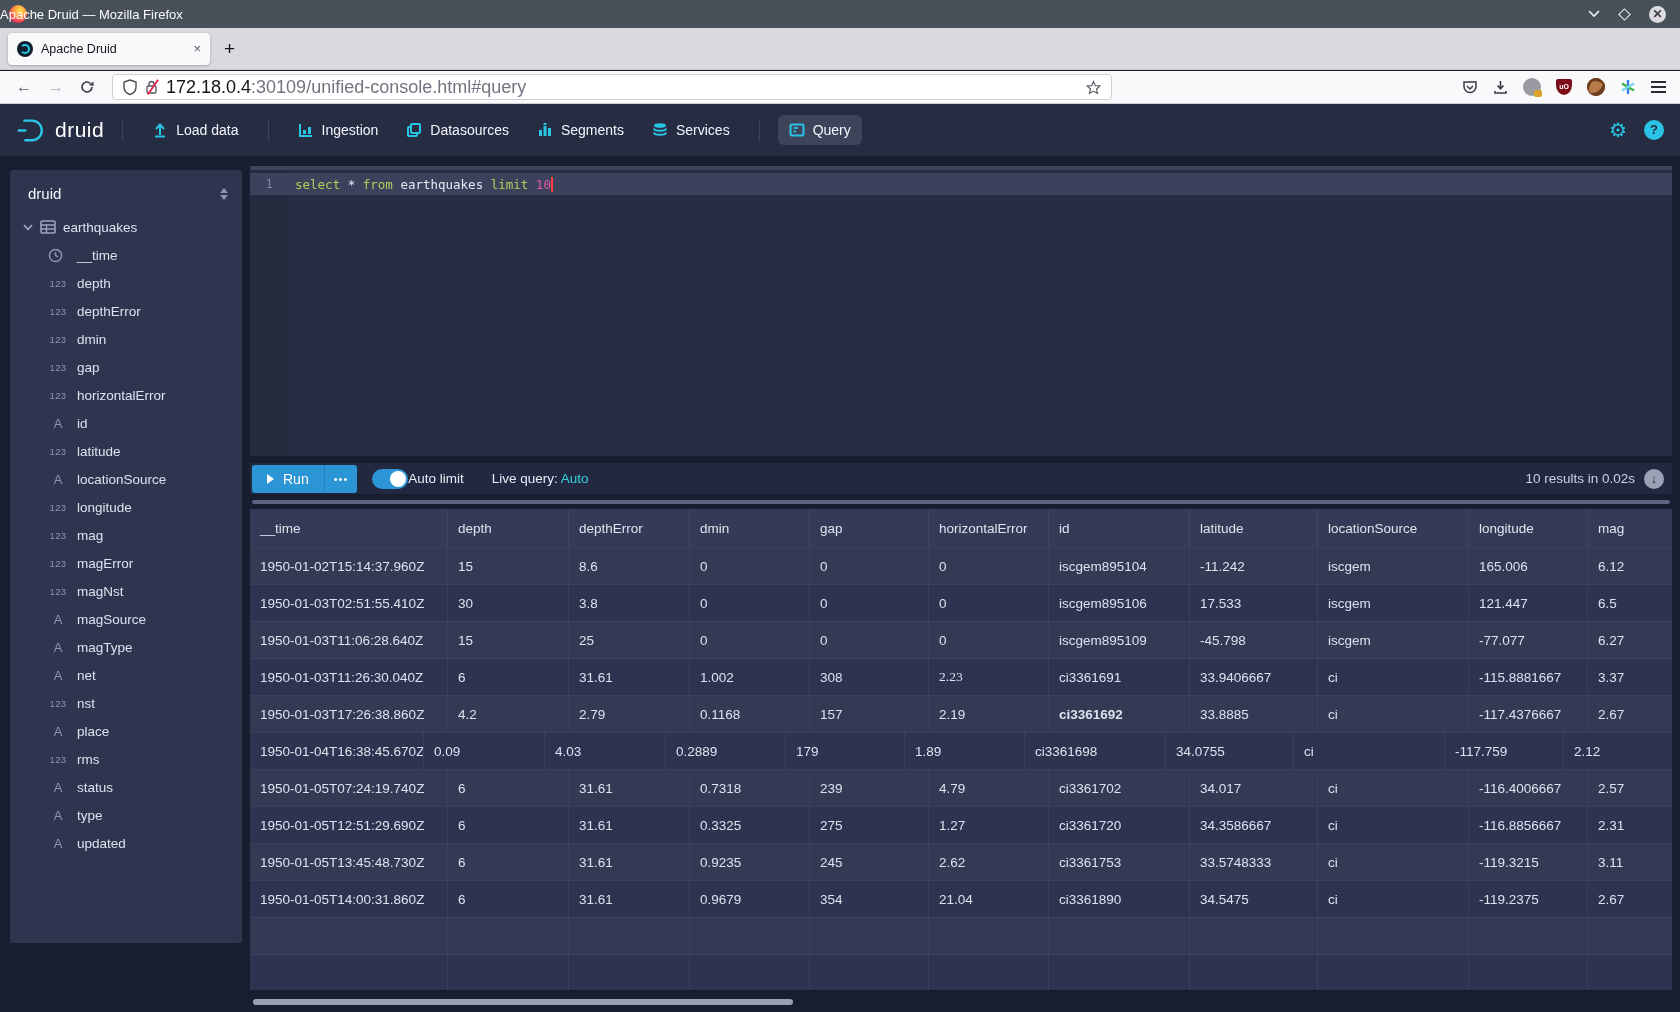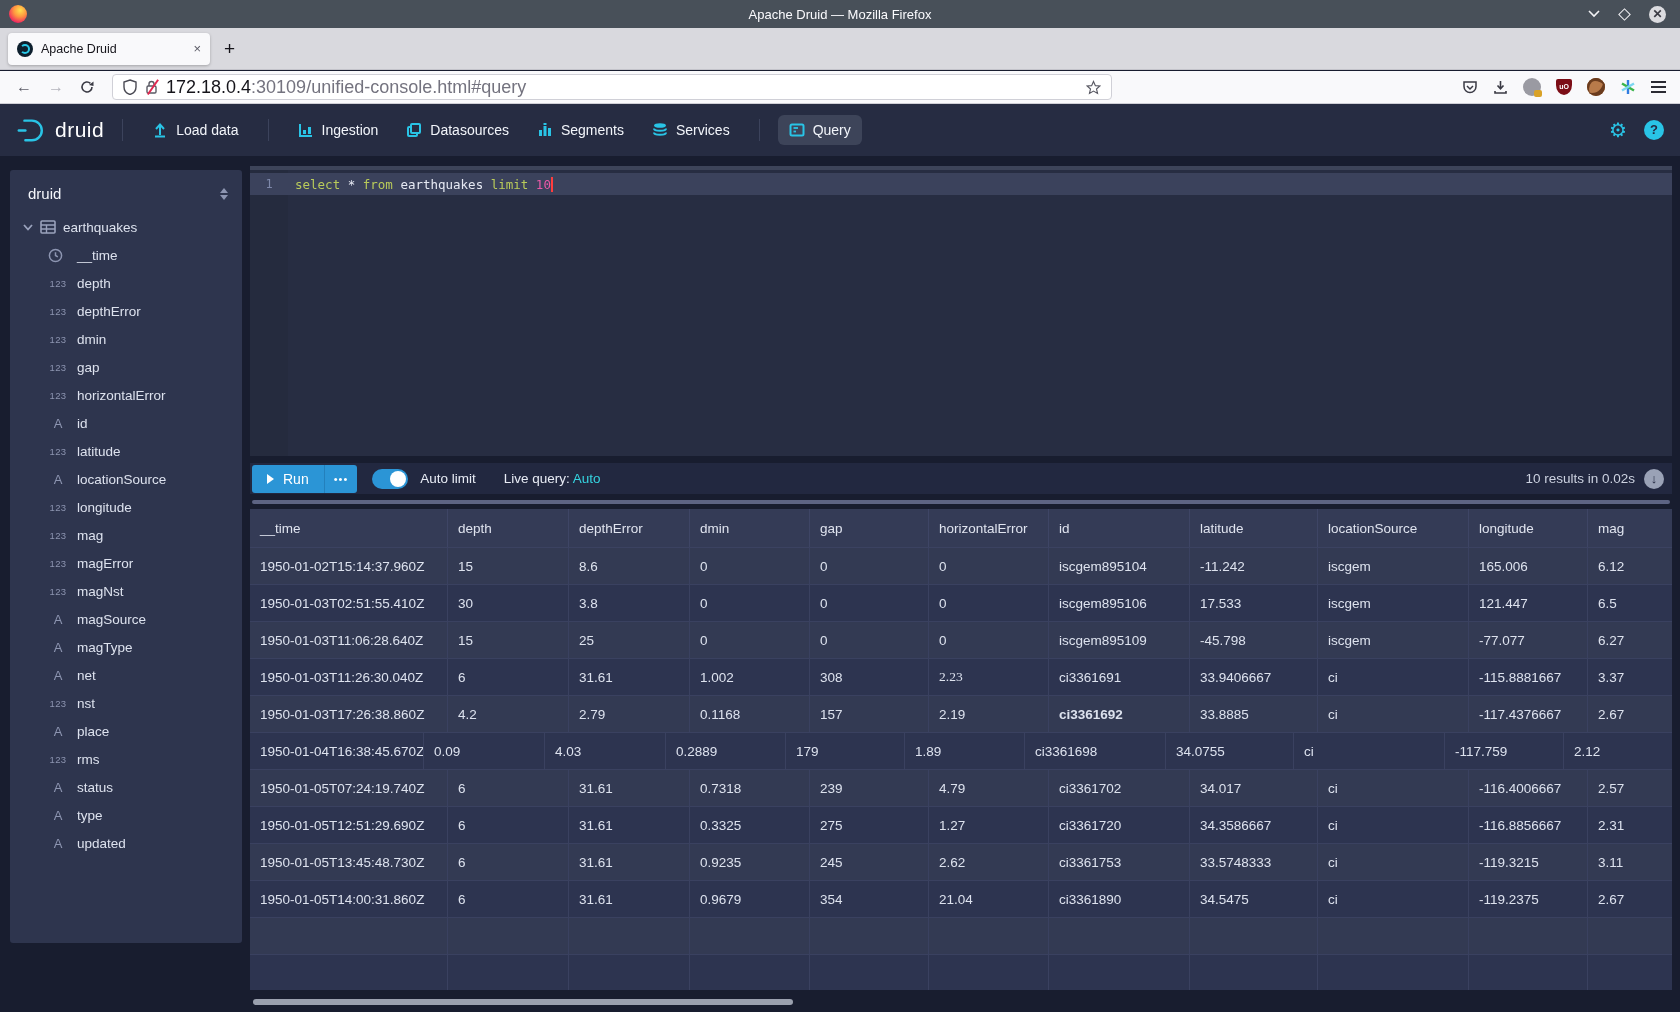--- a/index.html
+++ b/index.html
@@ -4,21 +4,21 @@
 <style>
   * { margin:0; padding:0; box-sizing:border-box; }
   html,body { width:1680px; height:1012px; overflow:hidden; background:#181d2f;
     font-family:"Liberation Sans", sans-serif; }
 
   
   .titlebar { position:absolute; left:0; top:0; width:1680px; height:28px;
     background:#485059; display:flex; align-items:center; }
   .ff-logo { width:18px; height:18px; border-radius:50%; margin-left:9px;
     background:radial-gradient(circle at 62% 30%, #ffe14d 0%, #ff9640 38%, #f0305e 72%, #b5007f 100%); }
-  .win-title { position:absolute; left:0; right:0; text-align:center; color:#fbfbfe; font-size:13px; }
+  .win-title { position:absolute; left:0; right:0; text-align:left; color:#fbfbfe; font-size:13px; }
   .win-controls { margin-left:auto; display:flex; align-items:center; gap:20px; padding-right:14px; z-index:2; }
   .wc-min svg, .wc-shield svg { display:block; }
   .wc-max { width:9px; height:9px; border:1.5px solid #f2f2f5; transform:rotate(45deg); }
   .wc-close { width:17px; height:17px; border-radius:50%; background:#dcdce0; color:#3b3b44;
     font-size:12px; line-height:17px; text-align:center; font-weight:bold; }
 
   .tabbar { position:absolute; left:0; top:28px; width:1680px; height:42px; background:#d9d9de;
     display:flex; align-items:center; border-bottom:1px solid #c3c3ca; }
   .tab { margin-left:8px; height:32px; width:202px; background:#f9f9fb; border-radius:4px;
     box-shadow:0 1px 3px rgba(0,0,0,.25); display:flex; align-items:center; padding:0 9px; gap:8px; }
@@ -93,21 +93,21 @@
   
   .runbar { position:absolute; left:250px; top:463px; width:1422px; height:31px; background:#222840;
     display:flex; align-items:center; }
   .btn-run { display:flex; align-items:center; height:28px; background:#2b95d6; color:#fff;
     border-radius:3px 0 0 3px; padding:0 15px; font-size:14px; gap:9px; margin-left:2px; }
   .play { width:0; height:0; border-left:7px solid #fff; border-top:5px solid transparent; border-bottom:5px solid transparent; }
   .btn-more { height:28px; background:#2b95d6; border-left:1px solid #2380bc; border-radius:0 3px 3px 0;
     color:#fff; padding:0 9px; display:flex; align-items:center; font-size:11px; letter-spacing:1px; }
   .toggle { width:36px; height:20px; border-radius:10px; background:#2b95d6; margin-left:15px; position:relative; flex:none; }
   .knob { position:absolute; right:2px; top:2px; width:16px; height:16px; border-radius:50%; background:#fff; }
-  .rb-label { color:#e8ecf5; font-size:13.5px; margin-left:12px; }
+  .rb-label { color:#e8ecf5; font-size:13.5px; }
   .rb-live { color:#e8ecf5; font-size:13.5px; margin-left:28px; }
   .rb-auto { color:#35d4e0; }
   .results-info { margin-left:auto; display:flex; align-items:center; gap:9px; color:#ccd2e0;
     font-size:13.5px; padding-right:8px; }
   .dl-icon { width:20px; height:20px; border-radius:50%; background:#9aa2b6; color:#222840;
     text-align:center; line-height:19px; font-size:13px; font-weight:bold; }
 
   .splitter { position:absolute; left:252px; top:500px; width:1418px; height:4px; background:#5d6483; border-radius:2px; }
 
   

